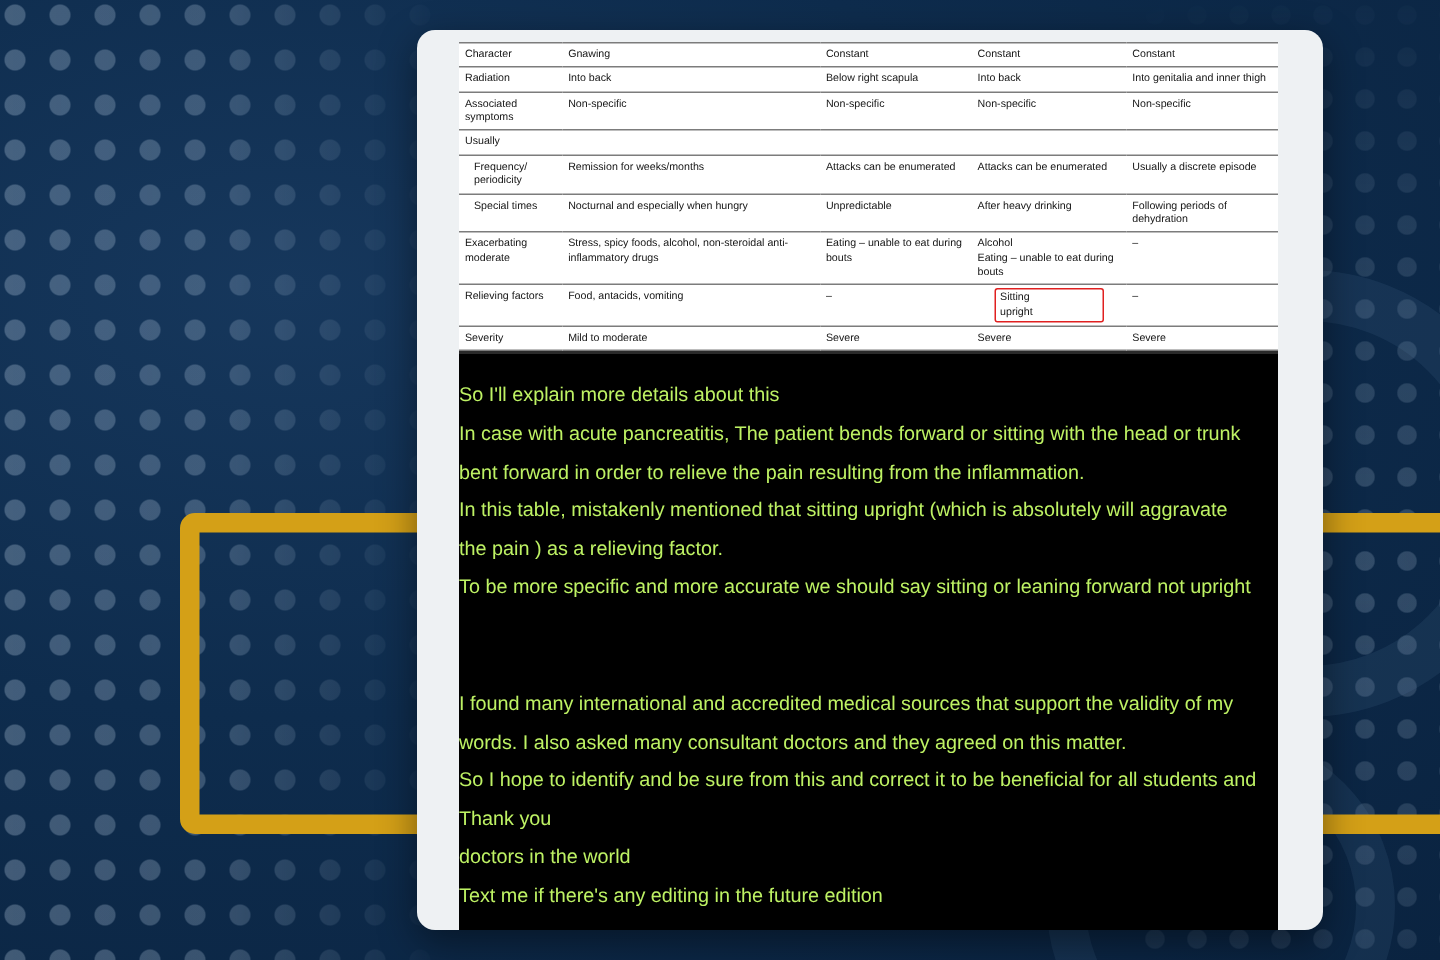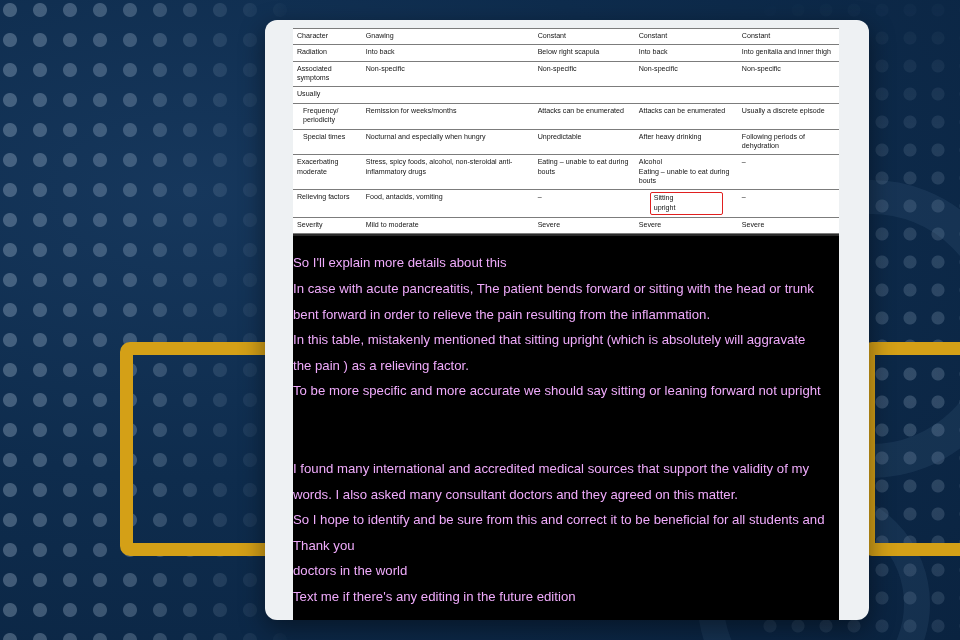--- a/index.html
+++ b/index.html
@@ -71,21 +71,21 @@
   .frame-right {
     left: 862px;
     top: 342px;
     width: 235px;
     height: 188px;
   }
 
   
   .card {
     position: absolute;
-    left: 265px;
+    left: 278px;
     top: 20px;
     width: 604px;
     height: 600px;
     background: #eef1f3;
     border-radius: 12px;
     box-shadow: 0 8px 26px rgba(0,0,0,0.45);
     overflow: hidden;
   }
   .card-inner {
     position: absolute;
@@ -138,21 +138,21 @@
   }
   .table-bottom-rule {
     height: 2px;
     background: #2a2a2a;
     width: 546px;
   }
 
   
   .body-text {
     background: #000;
-    color: #f0abfc;
+    color: #bef264;
     padding: 14px 0 0 0;
     font-size: 13.2px;
     line-height: 25.6px;
     font-family: "Liberation Sans", sans-serif;
   }
   .body-text p {
     margin: 0;
     padding: 0 8px 0 0;
     white-space: nowrap;
     overflow: hidden;

